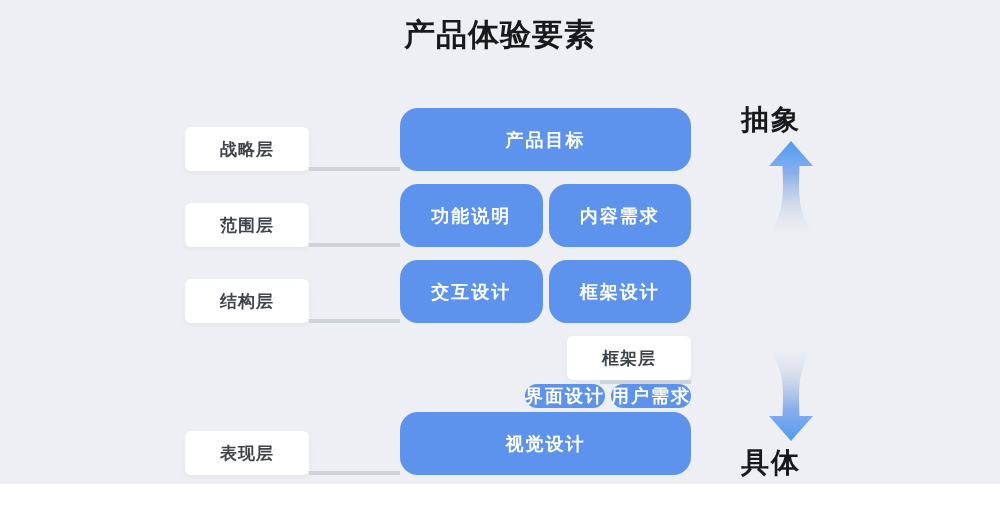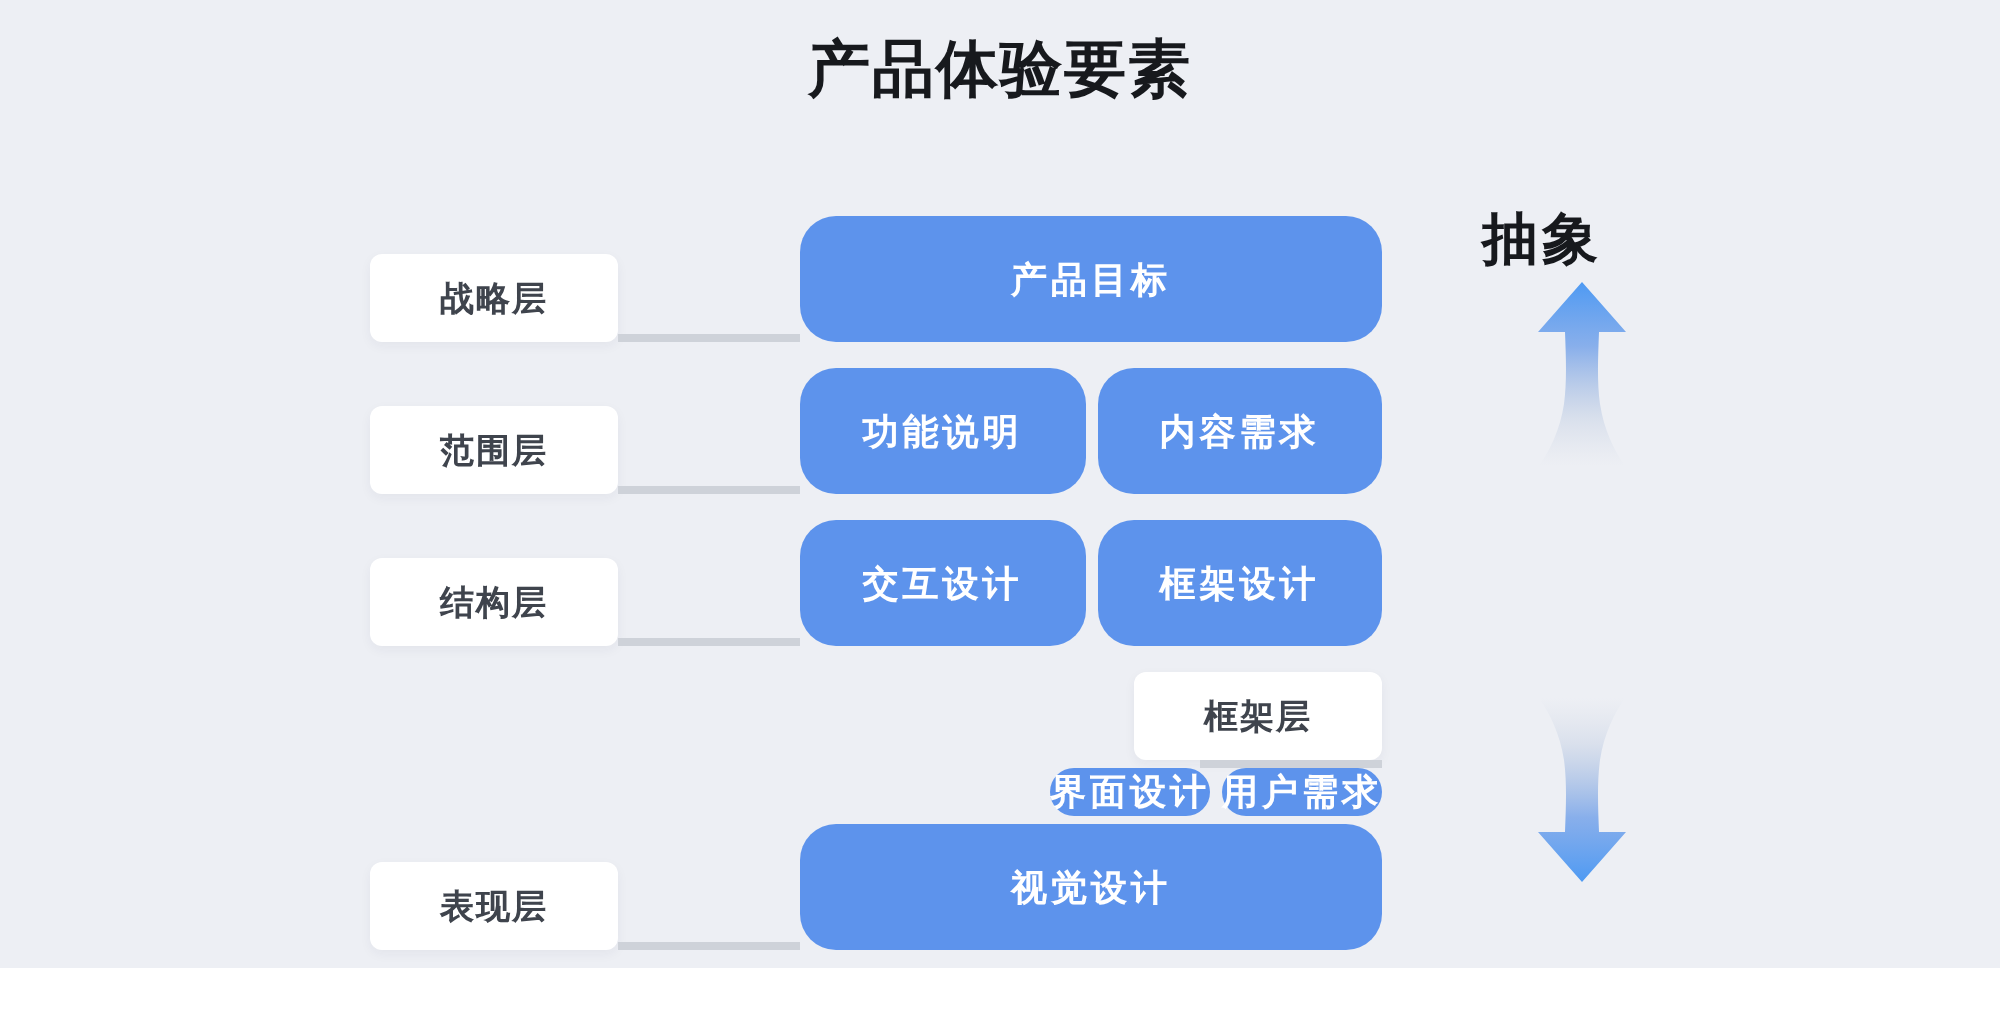--- a/index.html
+++ b/index.html
@@ -163,14 +163,15 @@
         <stop offset="100%" stop-color="#b9c4d6" stop-opacity="0"></stop>
       </linearGradient>
     </defs>
     <path fill="url(#fadeGrad)" d="M22 0 L44 25 L30.5 25 C30 38 29.5 50 31 61 C33 74 38 84 43.5 92 L0.5 92 C6 84 11 74 13 61 C14.5 50 14 38 13.5 25 L0 25 Z"></path>
   </svg>
 
   <svg class="arrow down" viewBox="0 0 44 92" xmlns="http://www.w3.org/2000/svg">
     <path fill="url(#fadeGrad)" d="M22 0 L44 25 L30.5 25 C30 38 29.5 50 31 61 C33 74 38 84 43.5 92 L0.5 92 C6 84 11 74 13 61 C14.5 50 14 38 13.5 25 L0 25 Z"></path>
   </svg>
 
+  <div class="axis-label bottom">具体</div>
 
 </div>
 
 </body></html>

